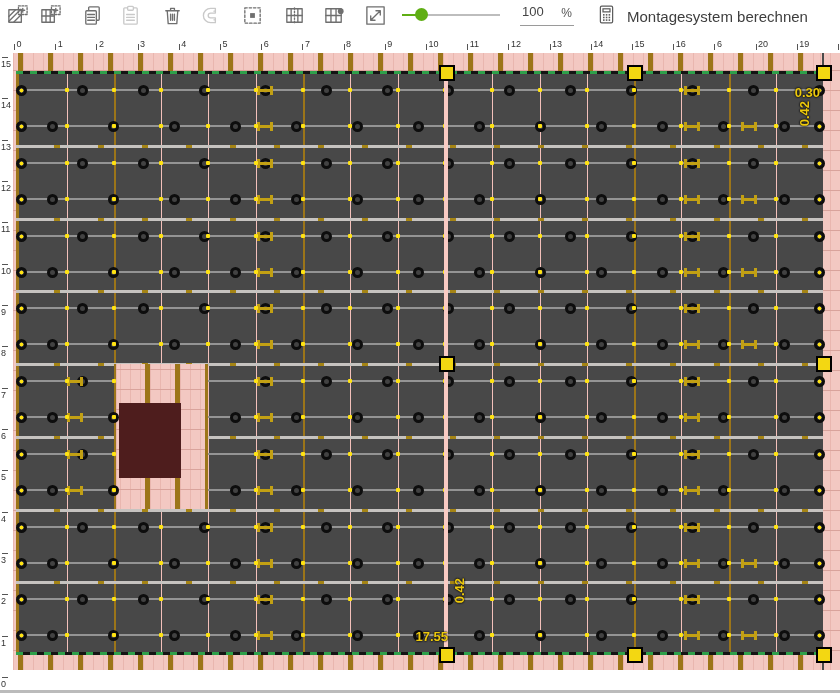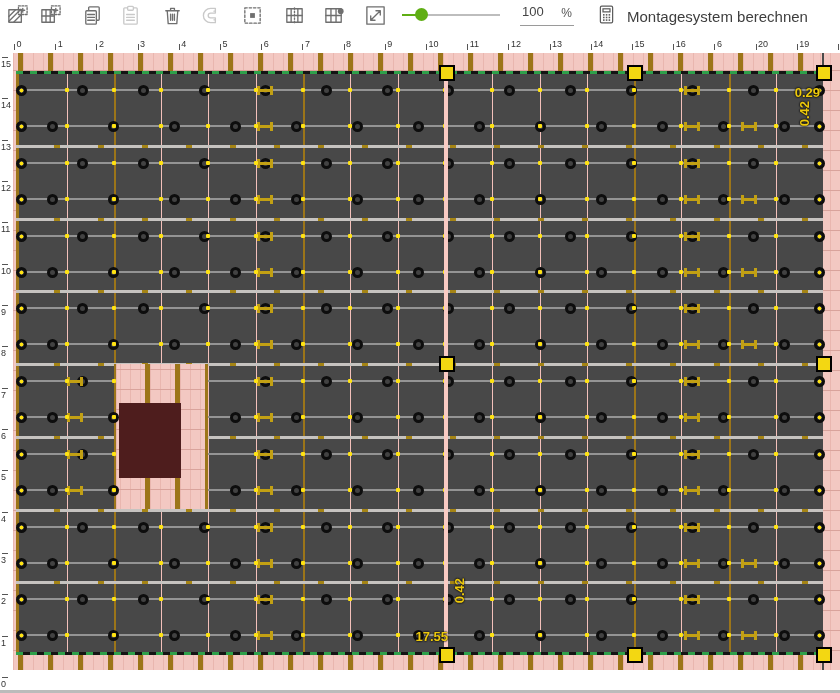--- a/index.html
+++ b/index.html
@@ -793,21 +793,21 @@
         <div class="dot" style="left:632px;top:633.3px"></div>
         <div class="dot" style="left:679px;top:633.3px"></div>
         <div class="dot" style="left:727px;top:633.3px"></div>
         <div class="dot" style="left:774px;top:633.3px"></div>
         <div class="gdash" style="top:71px"></div>
         <div class="gdash" style="top:652px"></div>
         <div id="sel-line"></div>
         <div class="rstub" style="top:53px;height:20px"></div>
         <div class="rstub" style="top:655px;height:15px"></div>
       </div>
-    <div id="m-top" class="mlabel">0.29</div>
+    <div id="m-top" class="mlabel">0.30</div>
     <div id="m-right" class="mlabel vert">0.42</div>
     <div id="m-bottom-v" class="mlabel vert">0.42</div>
     <div id="m-width" class="mlabel">17.55</div>
     <div id="handles">
         <div class="handle" style="left:439px;top:65px"></div>
         <div class="handle" style="left:627px;top:65px"></div>
         <div class="handle" style="left:816px;top:65px"></div>
         <div class="handle" style="left:439px;top:356px"></div>
         <div class="handle" style="left:816px;top:356px"></div>
         <div class="handle" style="left:439px;top:647px"></div>

